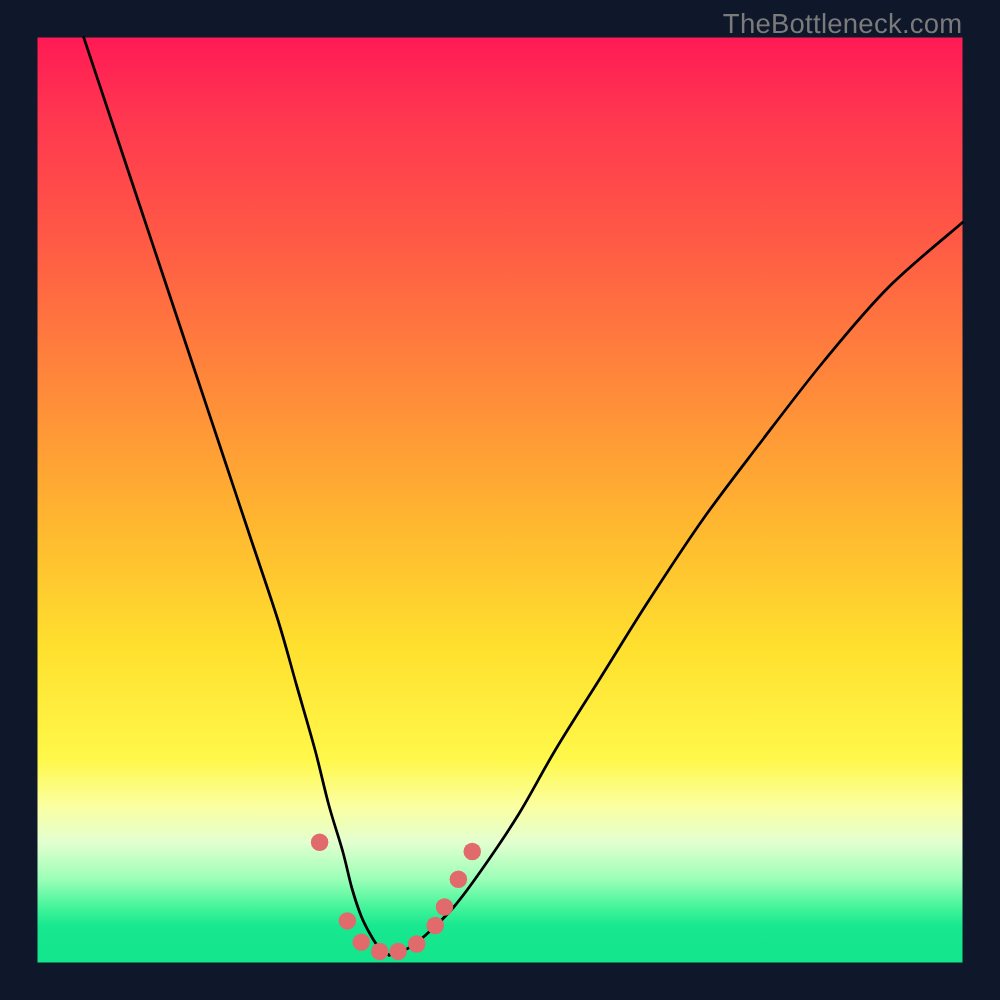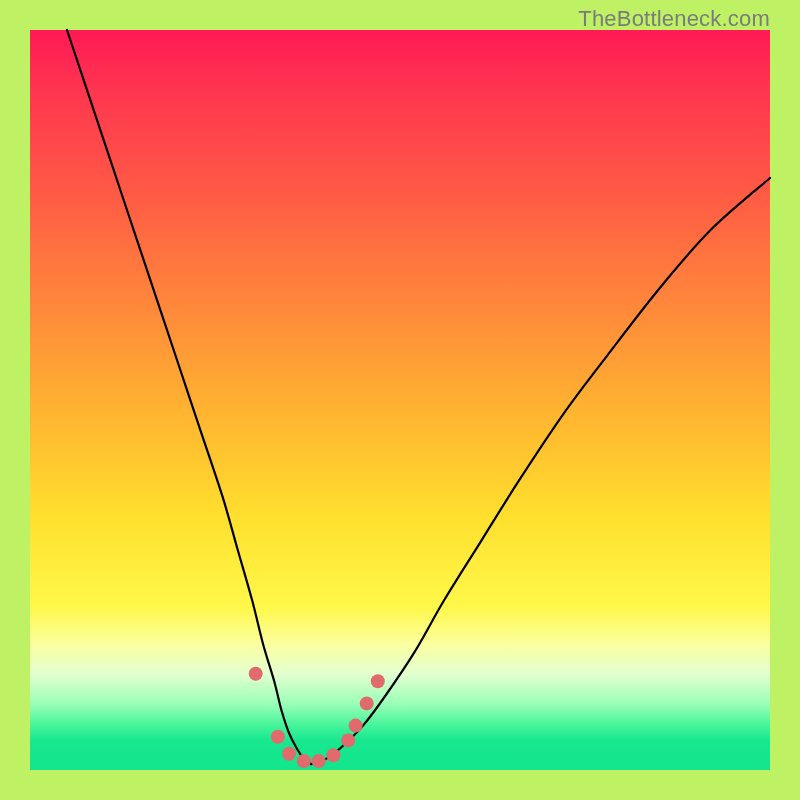--- a/index.html
+++ b/index.html
@@ -8,21 +8,21 @@
     width: 800px;
     height: 800px;
     background: #000;
     overflow: hidden;
     font-family: Arial, Helvetica, sans-serif;
   }
   .stage {
     position: relative;
     width: 800px;
     height: 800px;
-    background: #bef264;
+    background: #0f172a;
   }
   .plot-area {
     position: absolute;
     left: 30px;
     top: 30px;
     width: 740px;
     height: 740px;
     
     background: linear-gradient(
       to bottom,

